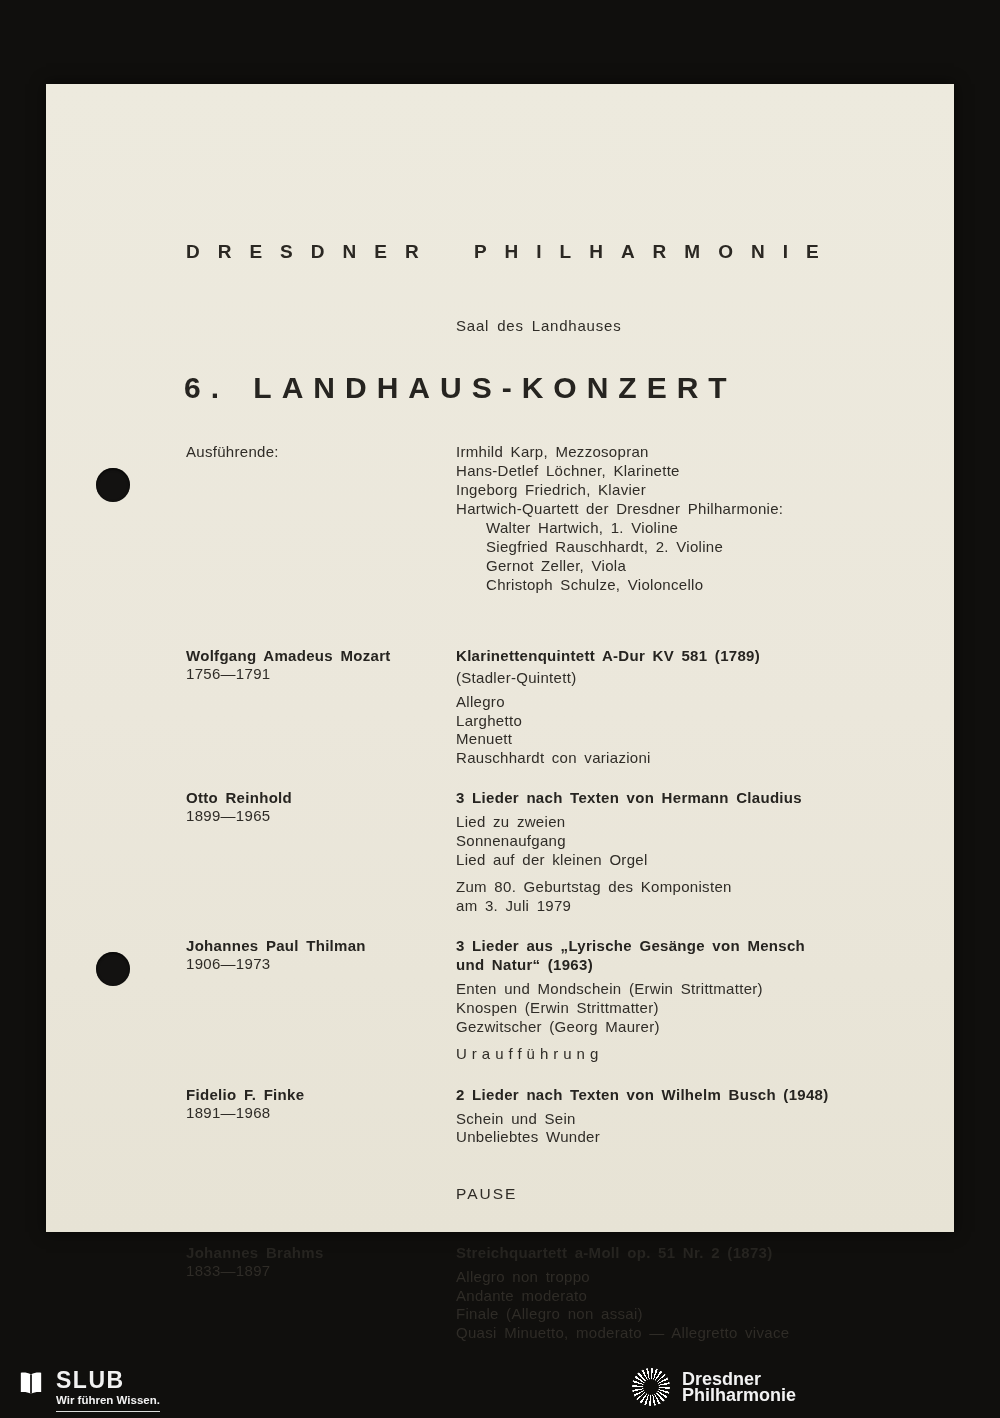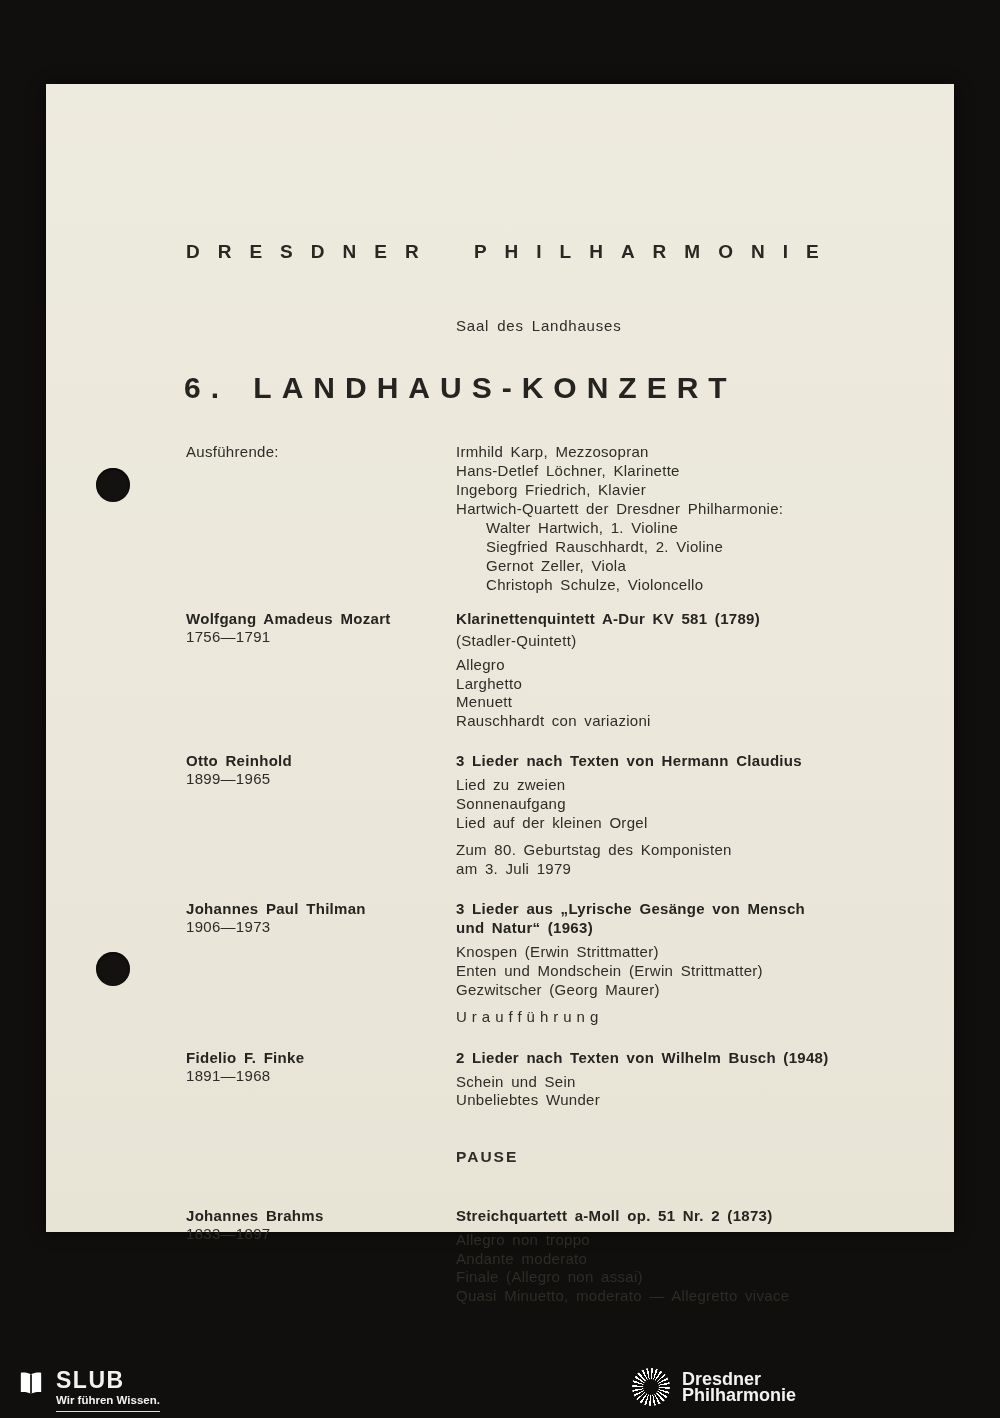--- a/index.html
+++ b/index.html
@@ -42,34 +42,34 @@
     font-size:30px;font-weight:700;letter-spacing:10px;word-spacing:6px;
     white-space:nowrap;color:#262420;
   }
   .performers-row{
     position:absolute;left:140px;top:358px;right:60px;
     display:grid;grid-template-columns:270px 1fr;
   }
   .perf-line{line-height:19px;}
   .perf-line.indent{padding-left:30px;}
   .program-list{
-    position:absolute;left:140px;top:525px;right:56px;
+    position:absolute;left:140px;top:562px;right:56px;
     display:flex;flex-direction:column;gap:21px;
   }
   .prog-row{display:grid;grid-template-columns:270px 1fr;}
   .composer{font-weight:700;color:#262420;}
   .dates{line-height:18px;}
   .work-title{font-weight:700;color:#262420;line-height:19px;}
   .work-subtitle{margin-top:3px;}
   .movements{margin-top:6px;}
   .movement{line-height:18.6px;}
   .notes{margin-top:9px;}
   .note{line-height:18.6px;}
   .note.spaced{letter-spacing:5px;}
-  .pause-row{margin-top:16px;margin-bottom:19px;font-weight:bold;}
+  .pause-row{margin-top:16px;margin-bottom:19px;}
   .pause{letter-spacing:2px;font-size:15.5px;}
 
   
   .footer{position:absolute;left:0;top:1358px;width:808px;height:60px;}
   .footer-left{position:absolute;left:16px;top:10px;display:flex;gap:10px;align-items:flex-start;}
   .slub-text{display:flex;flex-direction:column;border-bottom:1px solid rgba(255,255,255,.85);padding-bottom:5px;}
   .slub-name{color:var(--footer-text);font-size:23px;font-weight:700;letter-spacing:1.5px;line-height:24px;}
   .slub-tagline{color:var(--footer-text);font-size:11.5px;font-weight:600;margin-top:2px;}
   .footer-right{position:absolute;right:12px;top:10px;display:flex;gap:12px;align-items:center;}
   .dp-icon{
@@ -157,22 +157,22 @@
             <div class="col-left">
               <div class="composer">Johannes Paul Thilman</div>
               <div class="dates">1906—1973</div>
             </div>
             <div class="col-right">
               <div class="work-title">
                 <div>3 Lieder aus „Lyrische Gesänge von Mensch</div>
                 <div>und Natur“ (1963)</div>
               </div>
               <div class="movements">
+                <div class="movement">Enten und Mondschein (Erwin Strittmatter)</div>
                 <div class="movement">Knospen (Erwin Strittmatter)</div>
-                <div class="movement">Enten und Mondschein (Erwin Strittmatter)</div>
                 <div class="movement">Gezwitscher (Georg Maurer)</div>
               </div>
               <div class="notes">
                 <div class="note spaced">Uraufführung</div>
               </div>
             </div>
           </div>
           <div class="prog-row">
             <div class="col-left">
               <div class="composer">Fidelio F. Finke</div>

